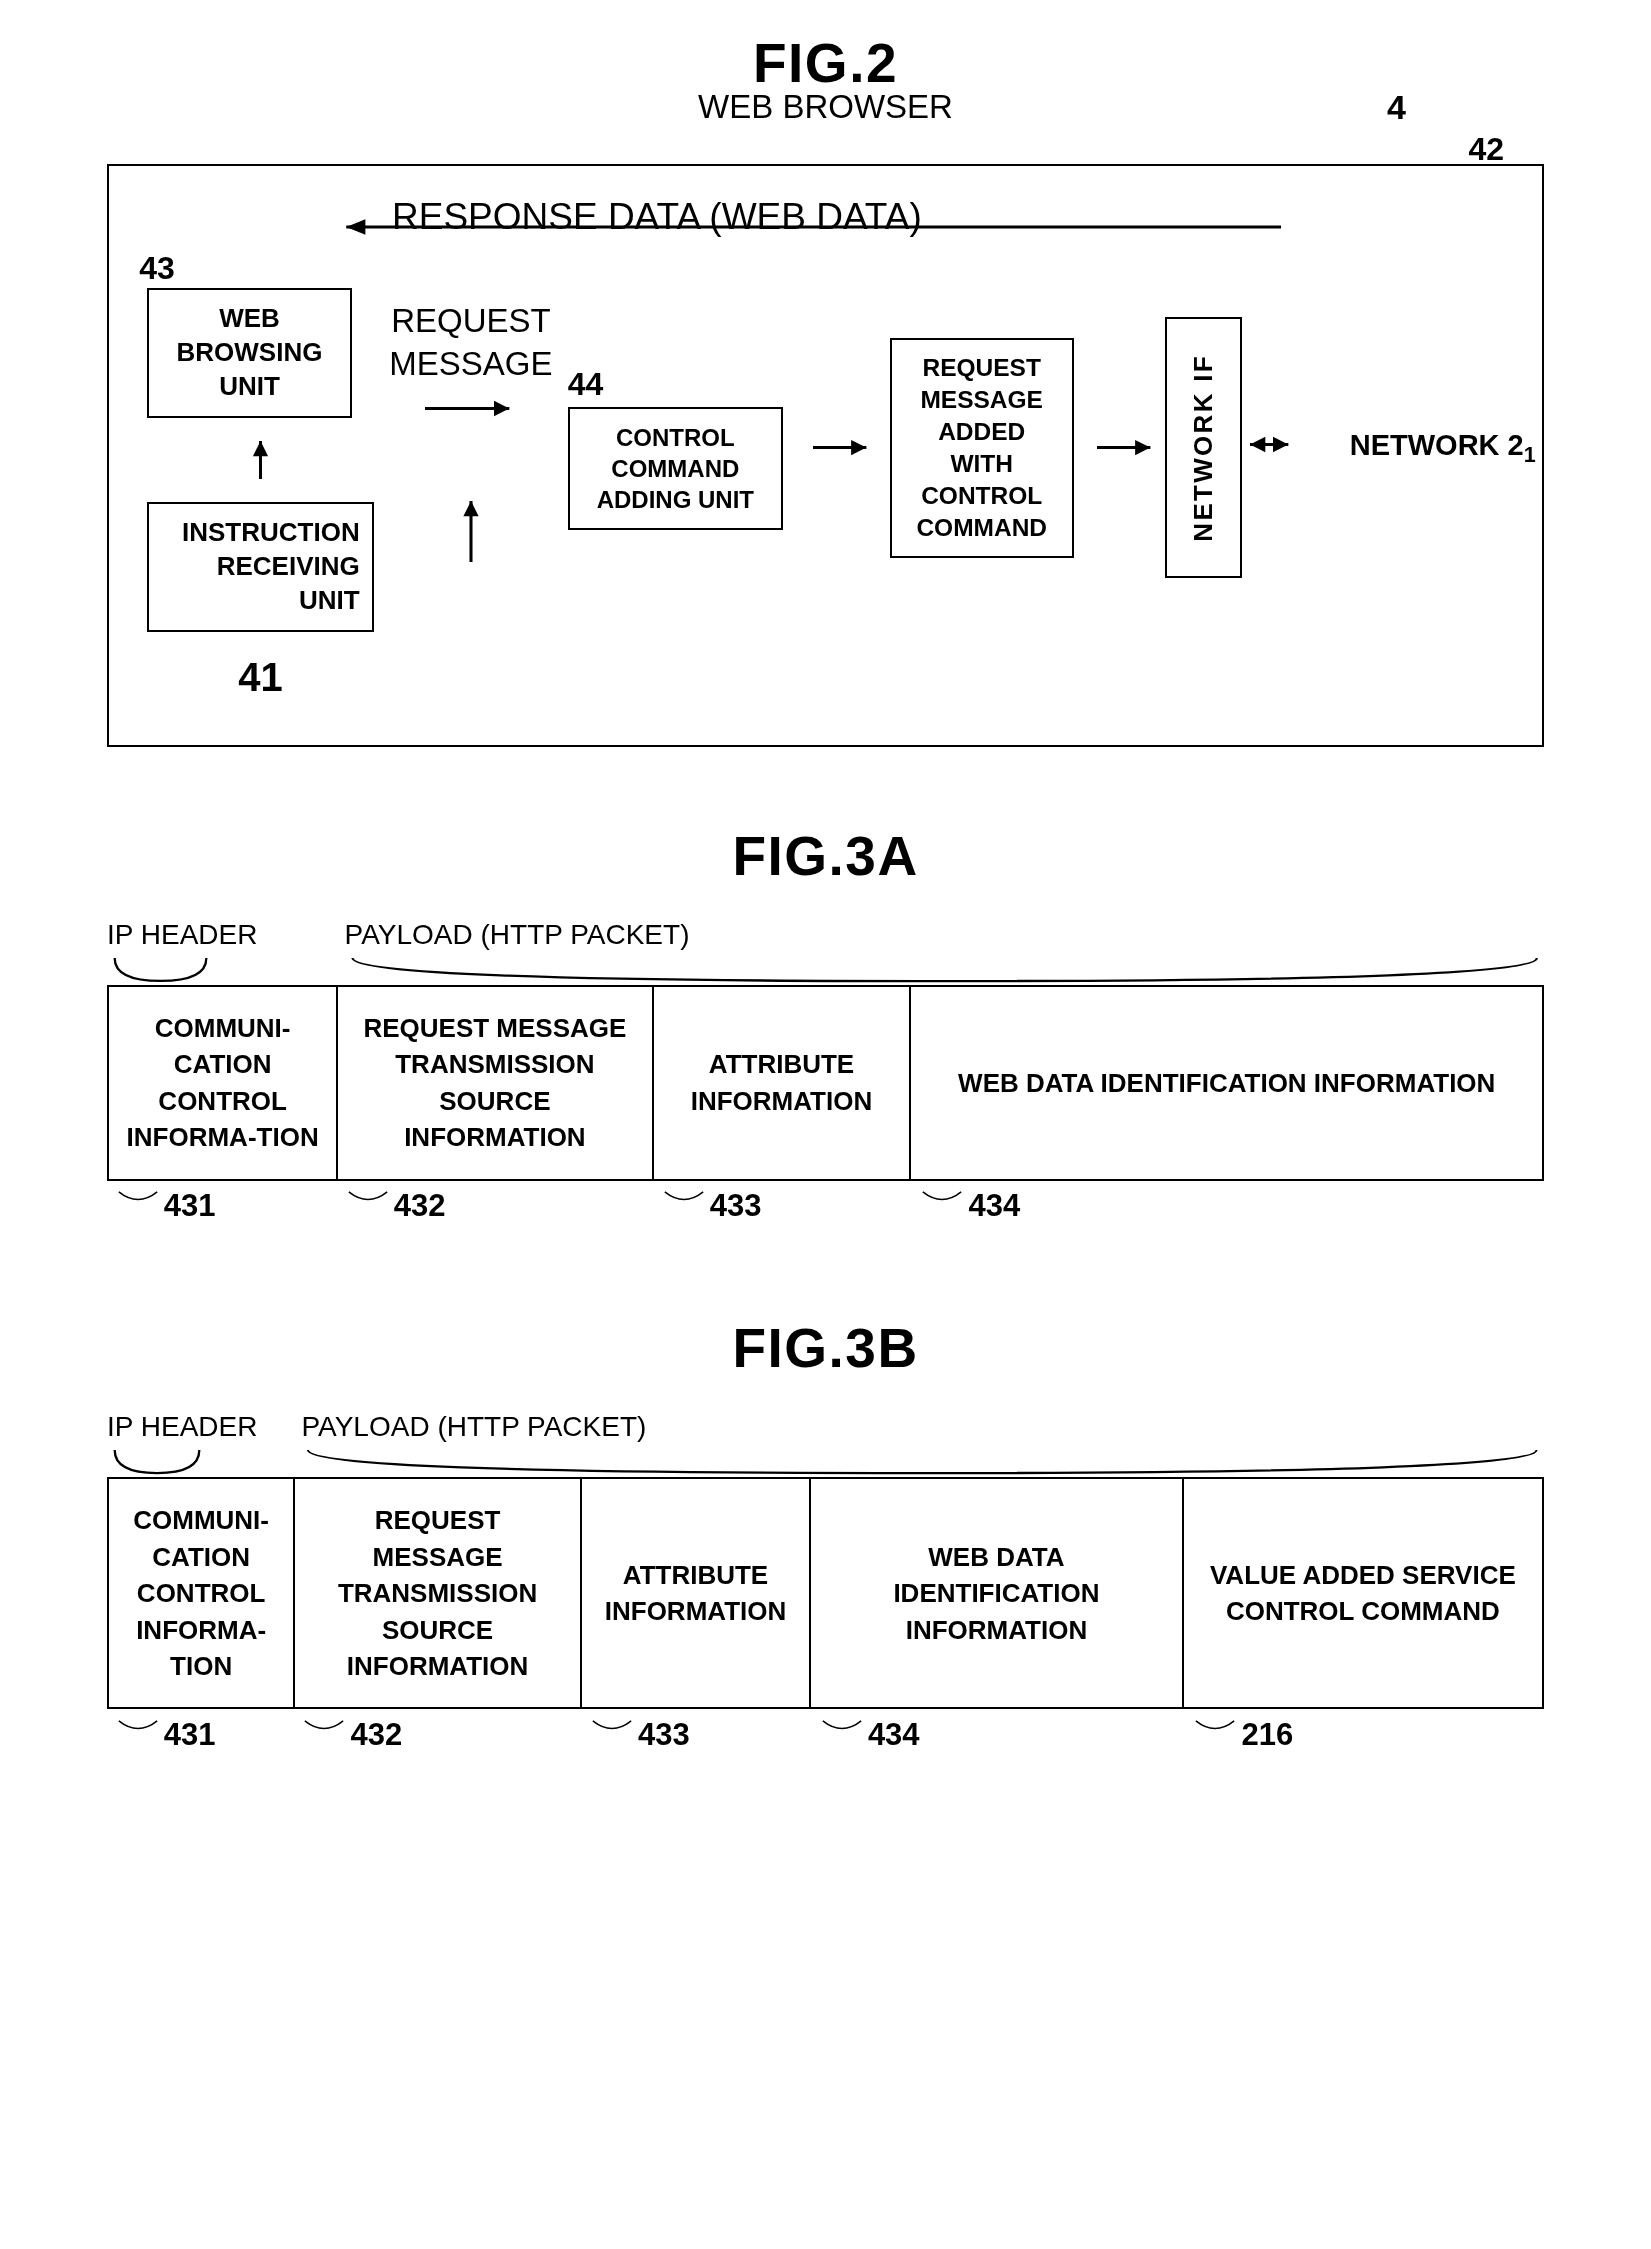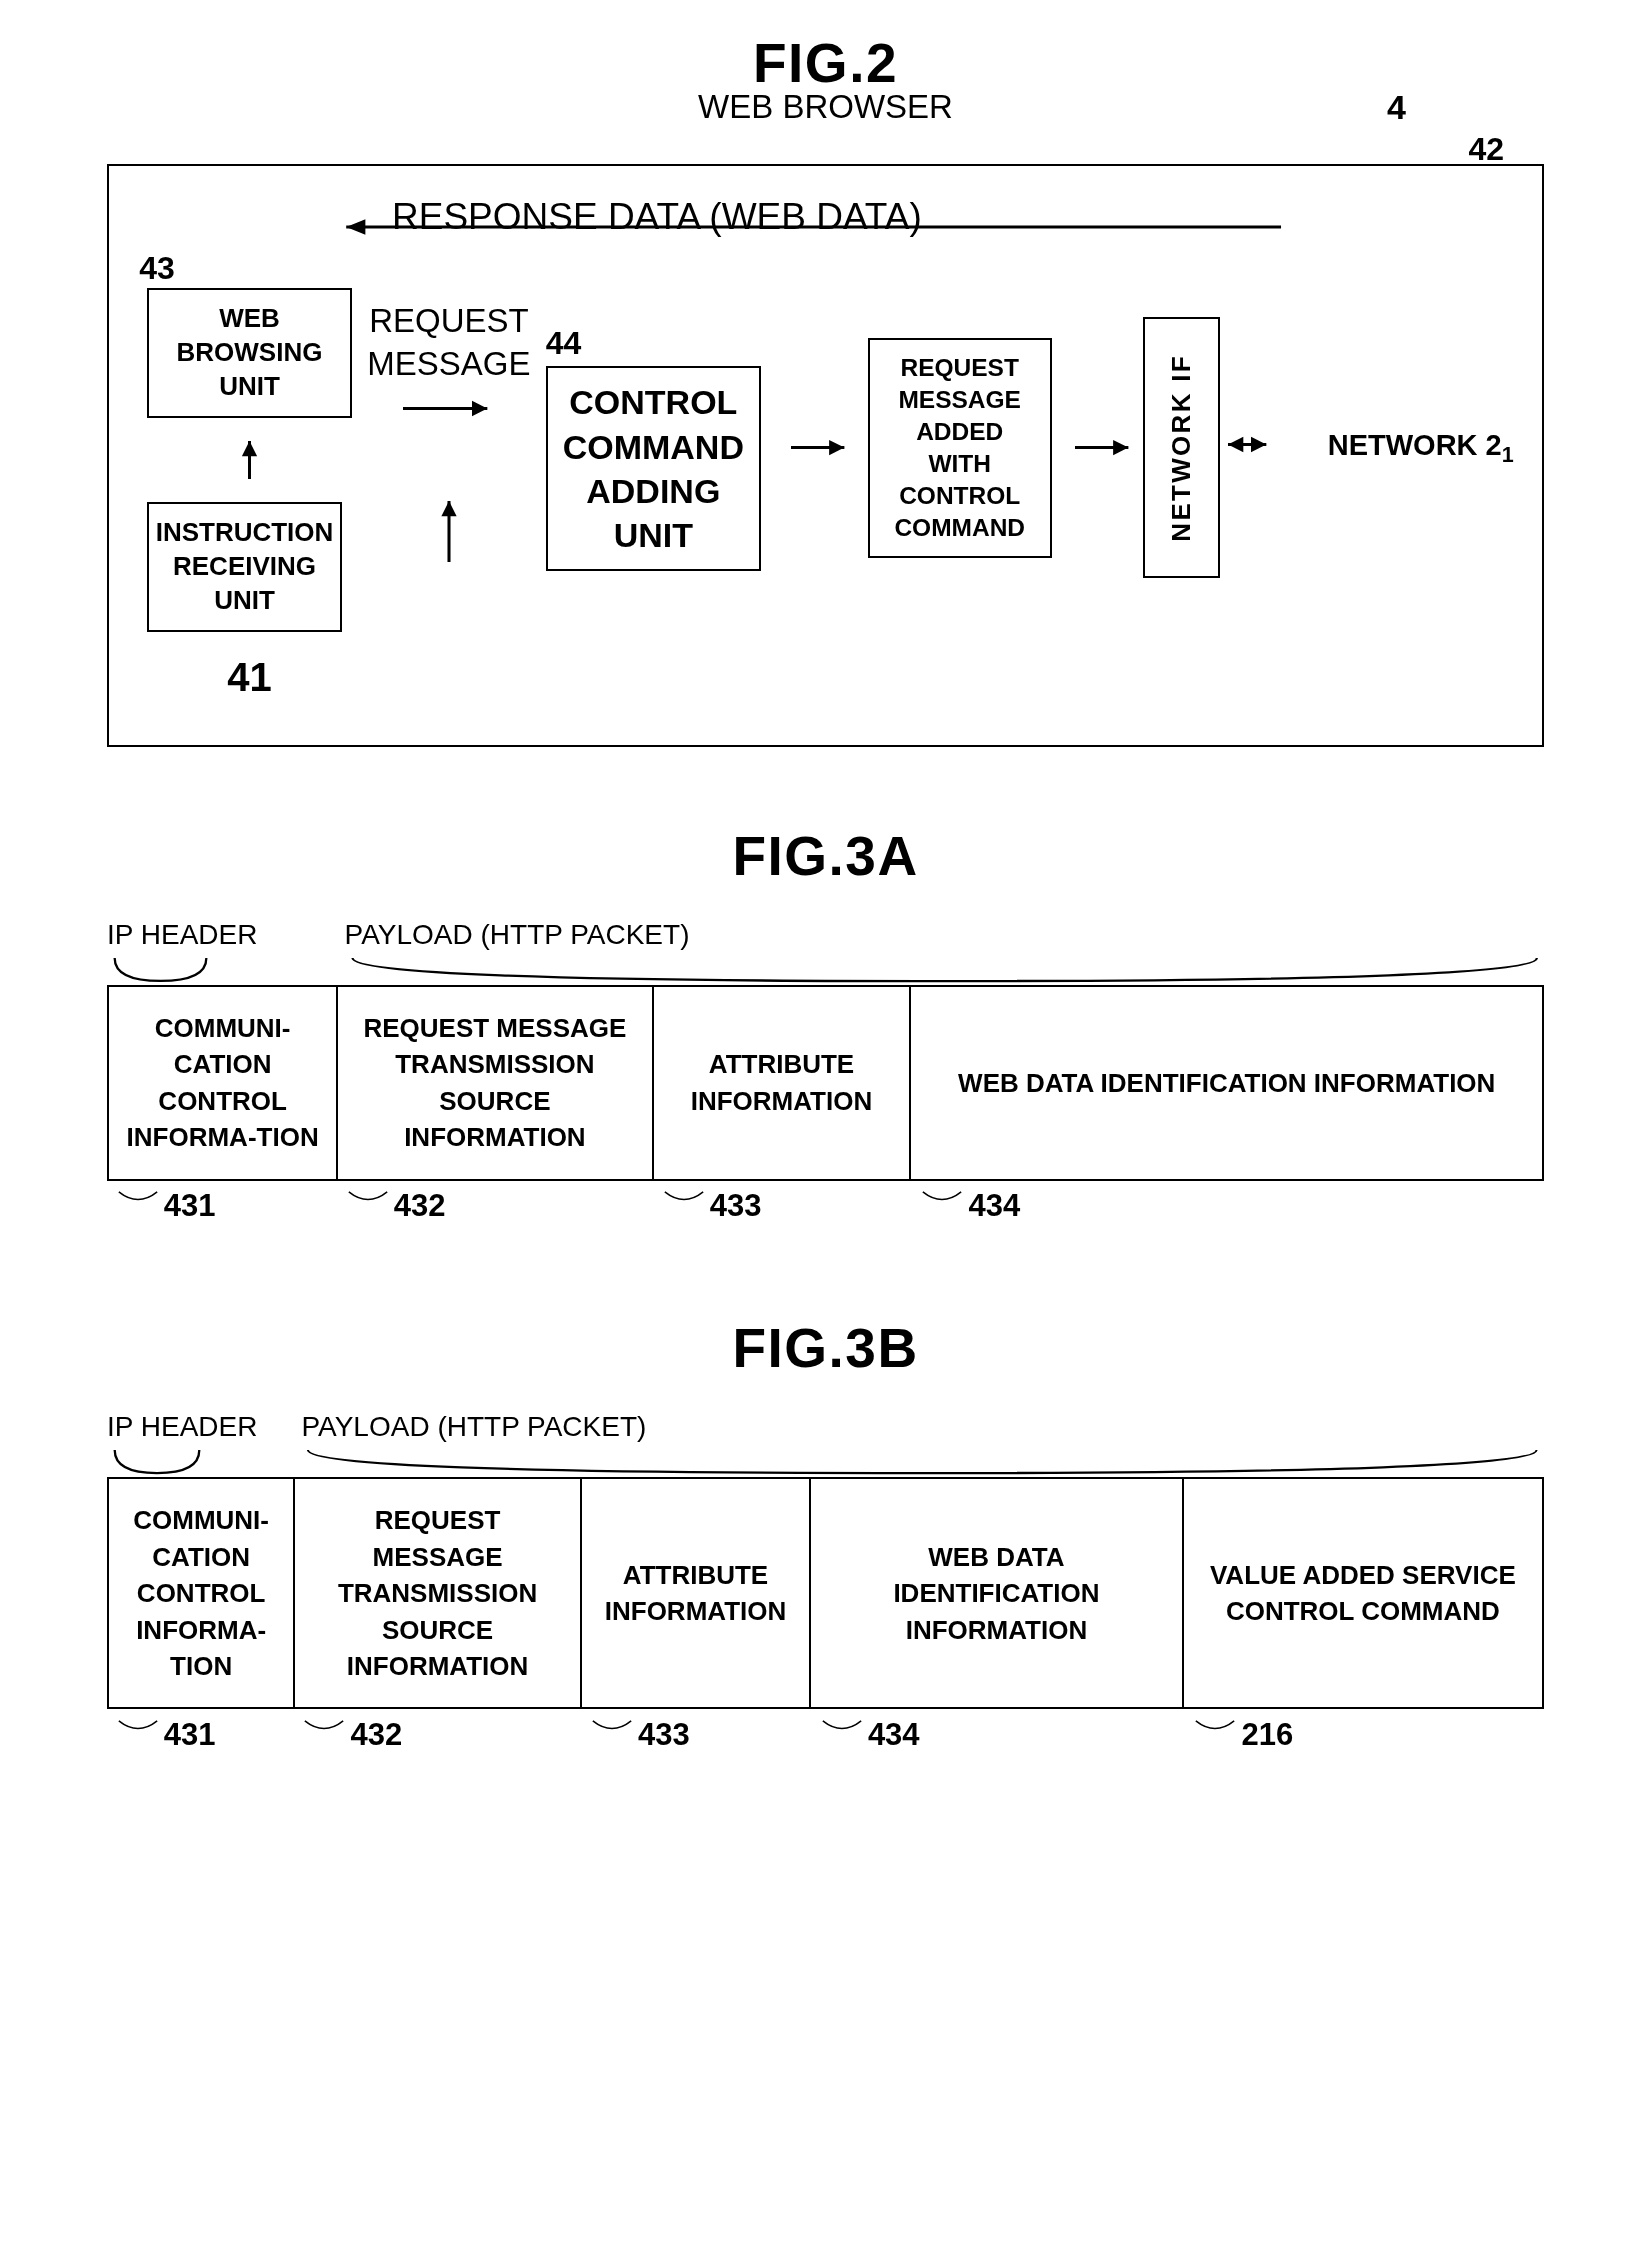--- a/index.html
+++ b/index.html
@@ -47,21 +47,21 @@
         <div style="border:2.3px solid #000; width:205px; min-height:92px; display:flex; align-items:center; justify-content:center; padding:12.3px; text-align:center;">
           <span style="font-size:26px; font-weight:bold; line-height:1.3;">WEB BROWSING UNIT</span>
         </div>
 
         <div style="display:flex; justify-content:center;">
           <svg width="23" height="38" viewBox="0 0 30 50">
             <line x1="15" y1="50" x2="15" y2="0" stroke="#000" stroke-width="4"></line>
             <polygon points="15,0 5,20 25,20" fill="#000"></polygon>
           </svg>
         </div>
-        <div style="border:2.3px solid #000; width:195px; min-height:77px; display:flex; align-items:center; justify-content:center; padding:12.3px; text-align:center;">
+        <div style="border:2.3px solid #000; width:227px; min-height:77px; display:flex; align-items:center; justify-content:center; padding:12.3px; text-align:right;">
           <span style="font-size:26px; font-weight:bold; line-height:1.3;">INSTRUCTION RECEIVING UNIT</span>
         </div>
 
         <span style="font-size:40px; font-weight:bold; text-align:center;">41</span>
       </div>
 
       <div style="display:flex; flex-direction:column; align-items:center; margin: 0 15.3px; margin-top:-123px;">
         <span style="font-size:33px; font-weight:normal; text-align:center; margin-bottom:7.7px; line-height:1.3;">REQUEST MESSAGE</span>
         <svg width="92" height="31" viewBox="0 0 120 40">
           <line x1="0" y1="20" x2="110" y2="20" stroke="#000" stroke-width="4"></line>
@@ -72,21 +72,21 @@
           <svg width="92" height="61" viewBox="0 0 120 80">
             <line x1="60" y1="80" x2="60" y2="0" stroke="#000" stroke-width="4"></line>
             <polygon points="60,0 50,20 70,20" fill="#000"></polygon>
           </svg>
         </div>
       </div>
 
       <div style="display:flex; flex-direction:column; align-items:center; margin-right:15.3px; margin-top:-92px; position:relative;">
         <span style="font-size:32px; font-weight:bold; align-self:flex-start; margin-bottom:4.6px;">44</span>
         <div style="border:2.3px solid #000; width:215px; min-height:123px; display:flex; align-items:center; justify-content:center; padding:12.3px; text-align:center;">
-          <span style="font-size:34px; font-weight:bold; line-height:1.3;">CONTROL COMMAND ADDING UNIT</span>
+          <span style="font-size:24px; font-weight:bold; line-height:1.3;">CONTROL COMMAND ADDING UNIT</span>
         </div>
       </div>
 
       <div style="display:flex; align-items:center; margin: 0 15.3px; margin-top:-92px;">
         <svg width="61" height="31" viewBox="0 0 80 40">
           <line x1="0" y1="20" x2="70" y2="20" stroke="#000" stroke-width="4"></line>
           <polygon points="70,20 50,10 50,30" fill="#000"></polygon>
         </svg>
       </div>
 

